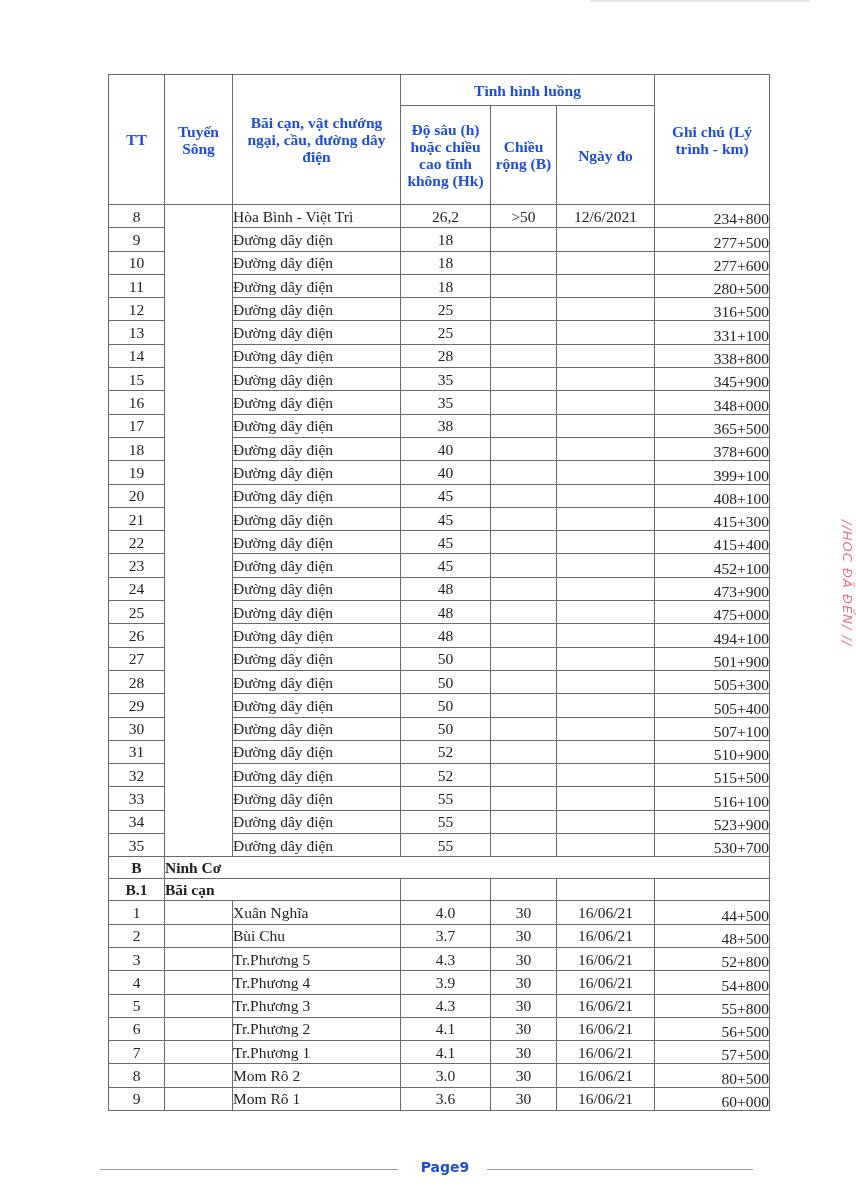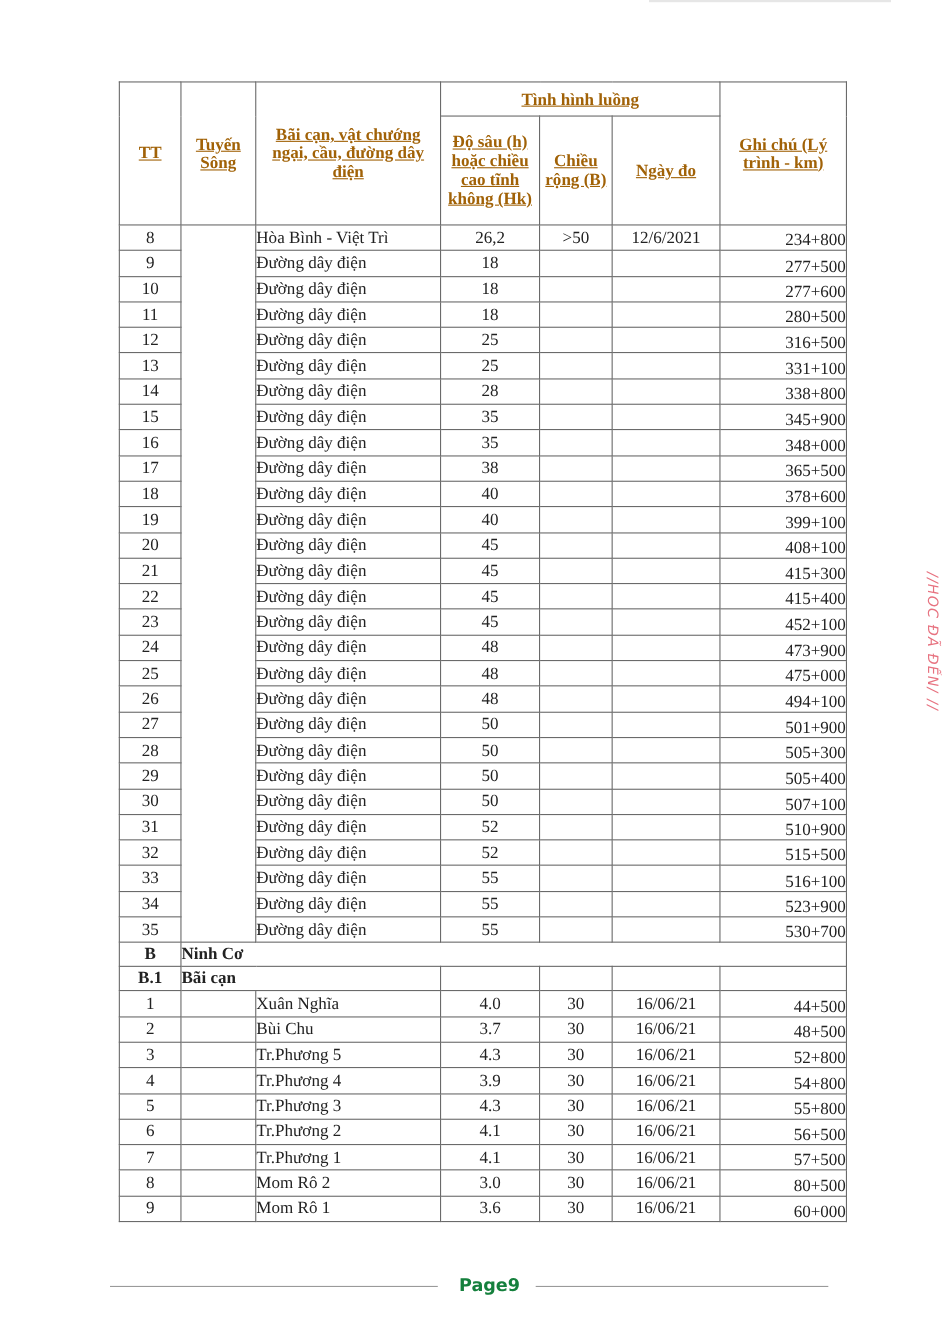--- a/index.html
+++ b/index.html
@@ -10,33 +10,33 @@
   .page-edge { position: absolute; left: 590px; top: 0; width: 220px; height: 2px; background: #e6e6e6; }
   table.main {
     position: absolute; left: 108px; top: 74px;
     border-collapse: collapse; table-layout: fixed;
     width: 661px;
   }
   table.main td, table.main th {
     border: 1px solid #6a6a6a; padding: 0; font-size: 15.5px; line-height: 17px;
     overflow: hidden; white-space: nowrap;
   }
-  th { font-weight: bold; text-align: center; vertical-align: middle; white-space: normal !important; color: #a16207; text-decoration: underline; }
+  th { font-weight: bold; text-align: center; vertical-align: middle; white-space: normal !important; color: #1d4ed8; }
   tr.hdr1 th { height: 30px; }
   tr.hdr2 th { height: 98px; }
   tr.r td { height: 22.3px; }
   td.c { text-align: center; }
   td.l { text-align: left; padding-left: 6px; }
   td.km { text-align: right; padding-top: 3px; vertical-align: bottom; }
   tr.sec td { height: 21px; font-weight: bold; }
   tr.sec td.it { }
   .footer { position: absolute; top: 1158px; left: 0; width: 856px; height: 24px; }
   .footer .line-l { position: absolute; left: 100px; top: 11px; width: 298px; height: 1px; background: #9a9a9a; }
   .footer .line-r { position: absolute; left: 487px; top: 11px; width: 266px; height: 1px; background: #9a9a9a; }
-  .footer .pg { position: absolute; left: 410px; width: 70px; top: 1px; text-align: center; font-family: "DejaVu Sans", sans-serif; font-size: 16px; font-weight: bold; color: #15803d; }
+  .footer .pg { position: absolute; left: 410px; width: 70px; top: 1px; text-align: center; font-family: "DejaVu Sans", sans-serif; font-size: 14px; font-weight: bold; color: #1d4ed8; }
   .stamp {
     position: absolute; left: 815px; top: 520px; width: 40px; height: 180px;
     writing-mode: vertical-rl; color: #e35a6a; font-family: "DejaVu Sans", sans-serif;
     font-size: 13px; font-style: italic; letter-spacing: 1px; opacity: 0.85;
   }
 </style>
 </head>
 <body>
 
 <div class="page-edge"></div>

